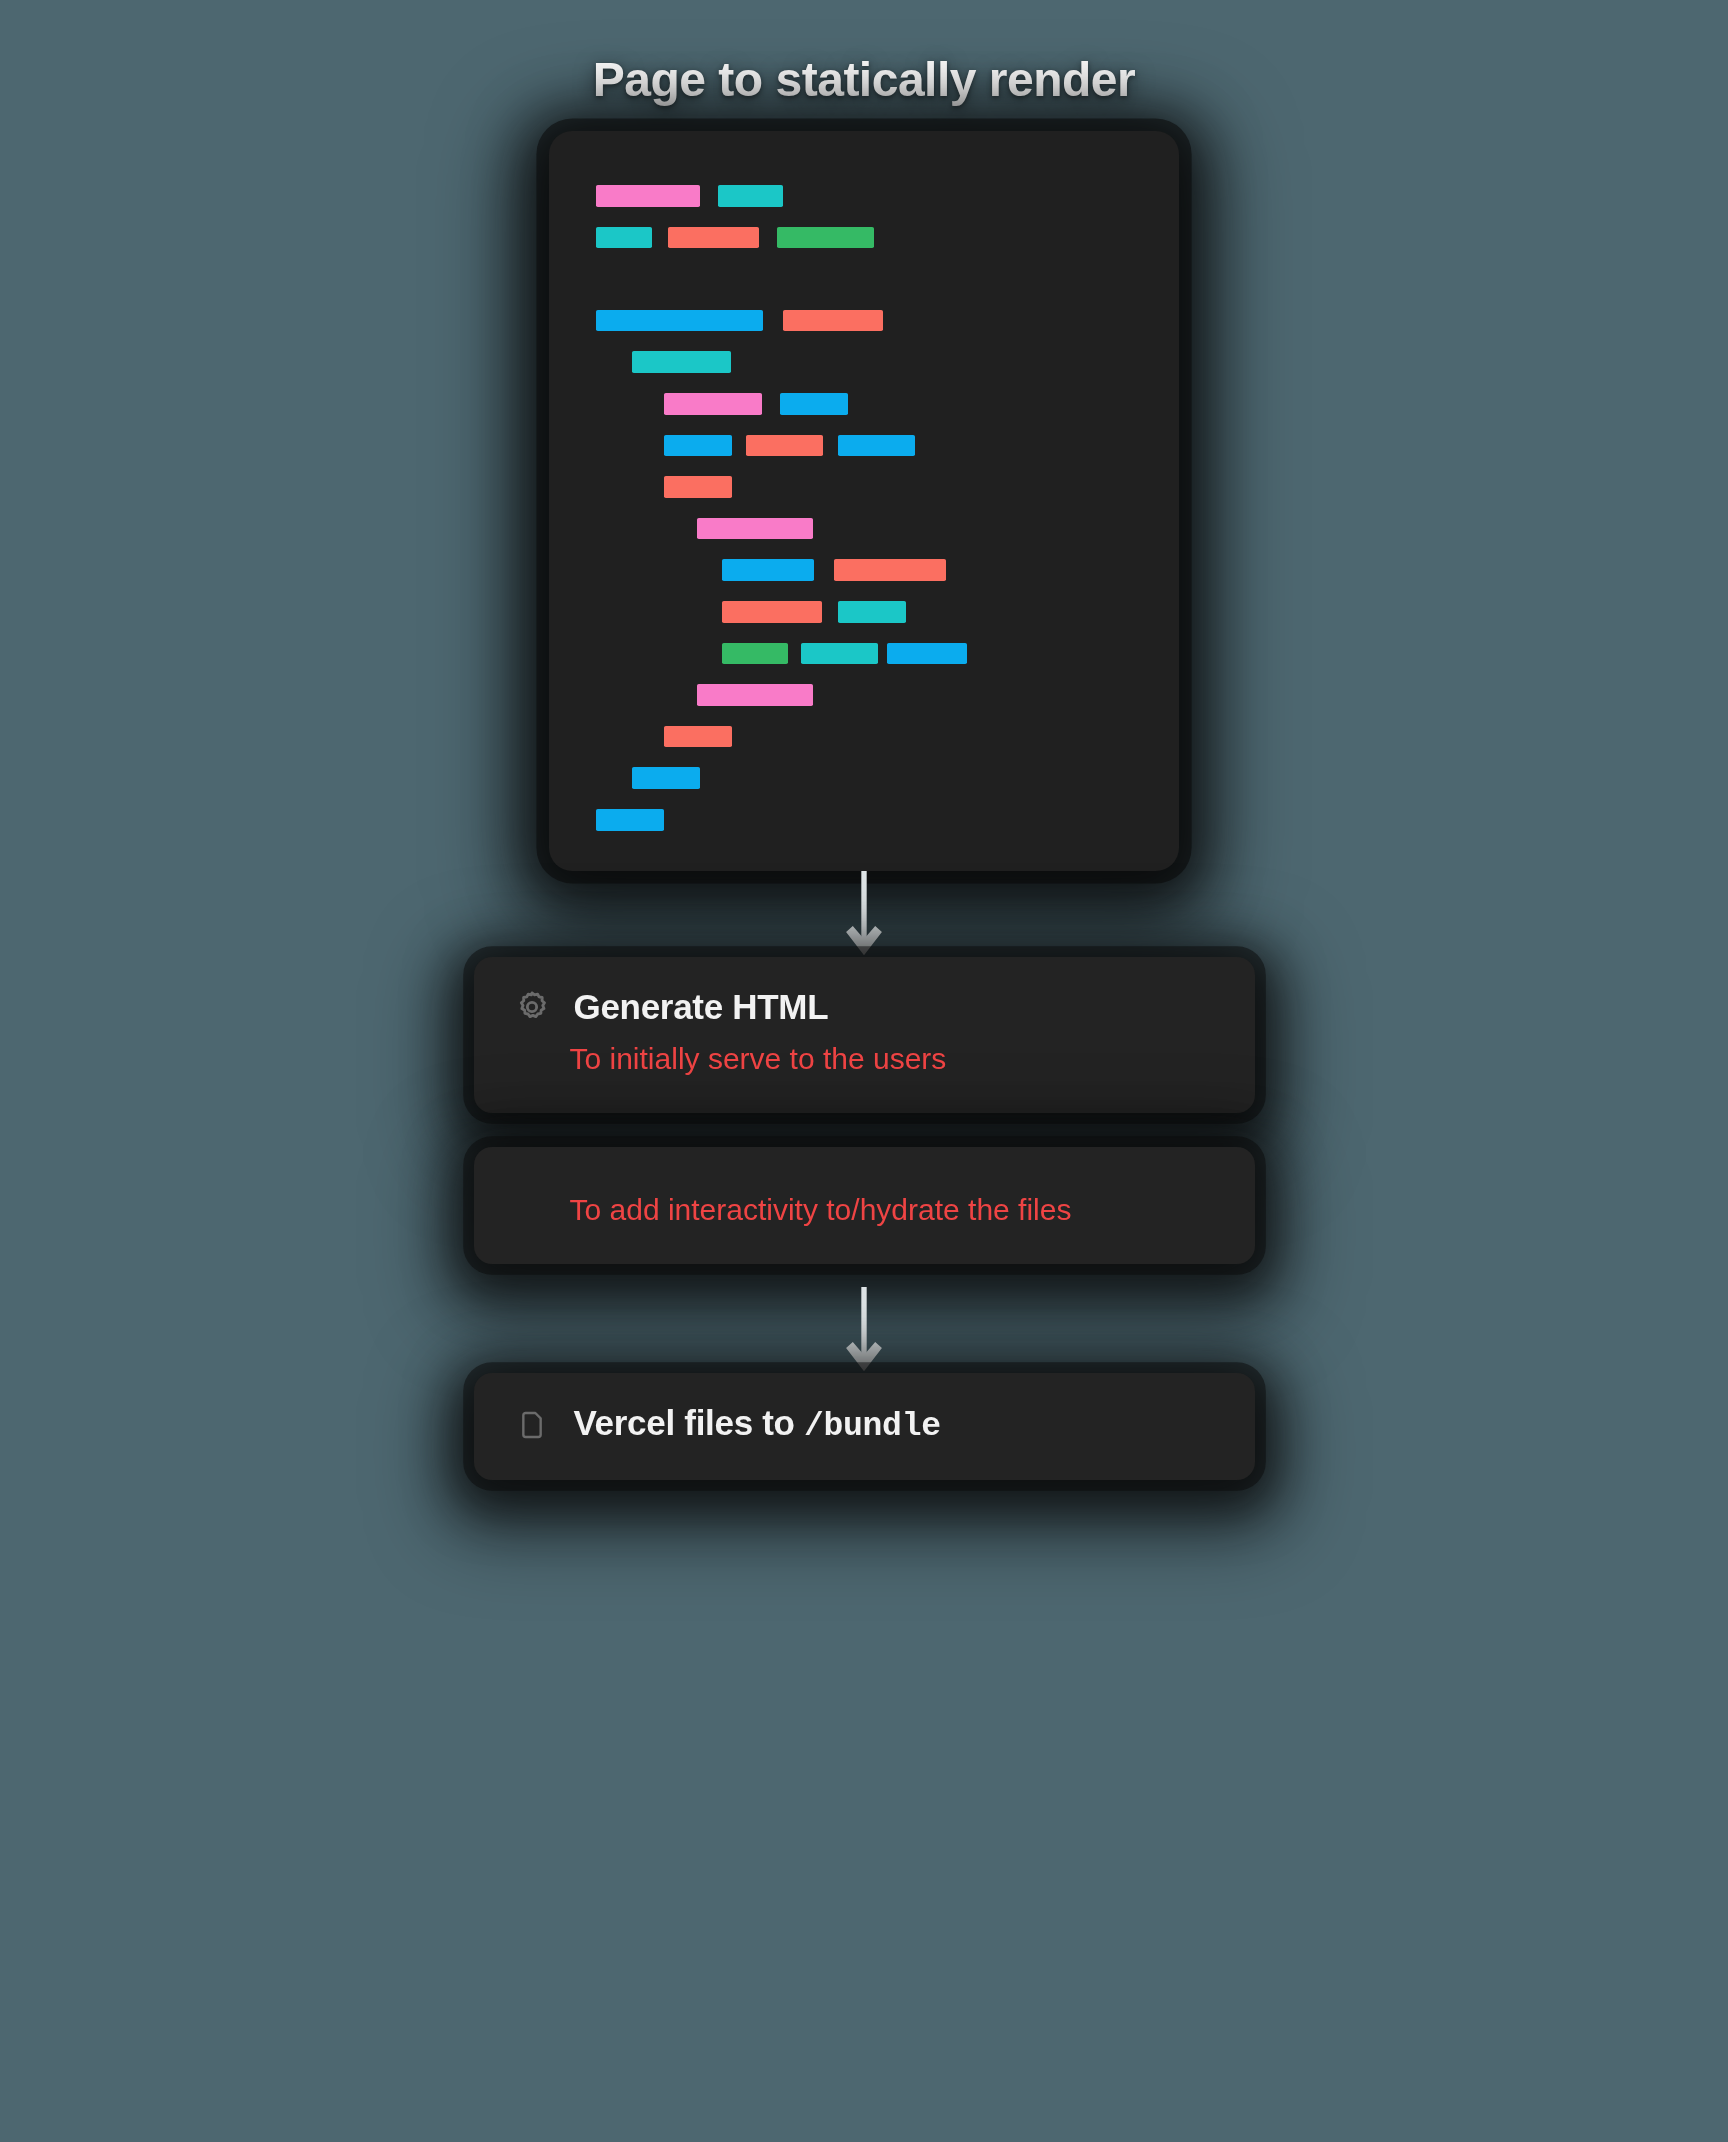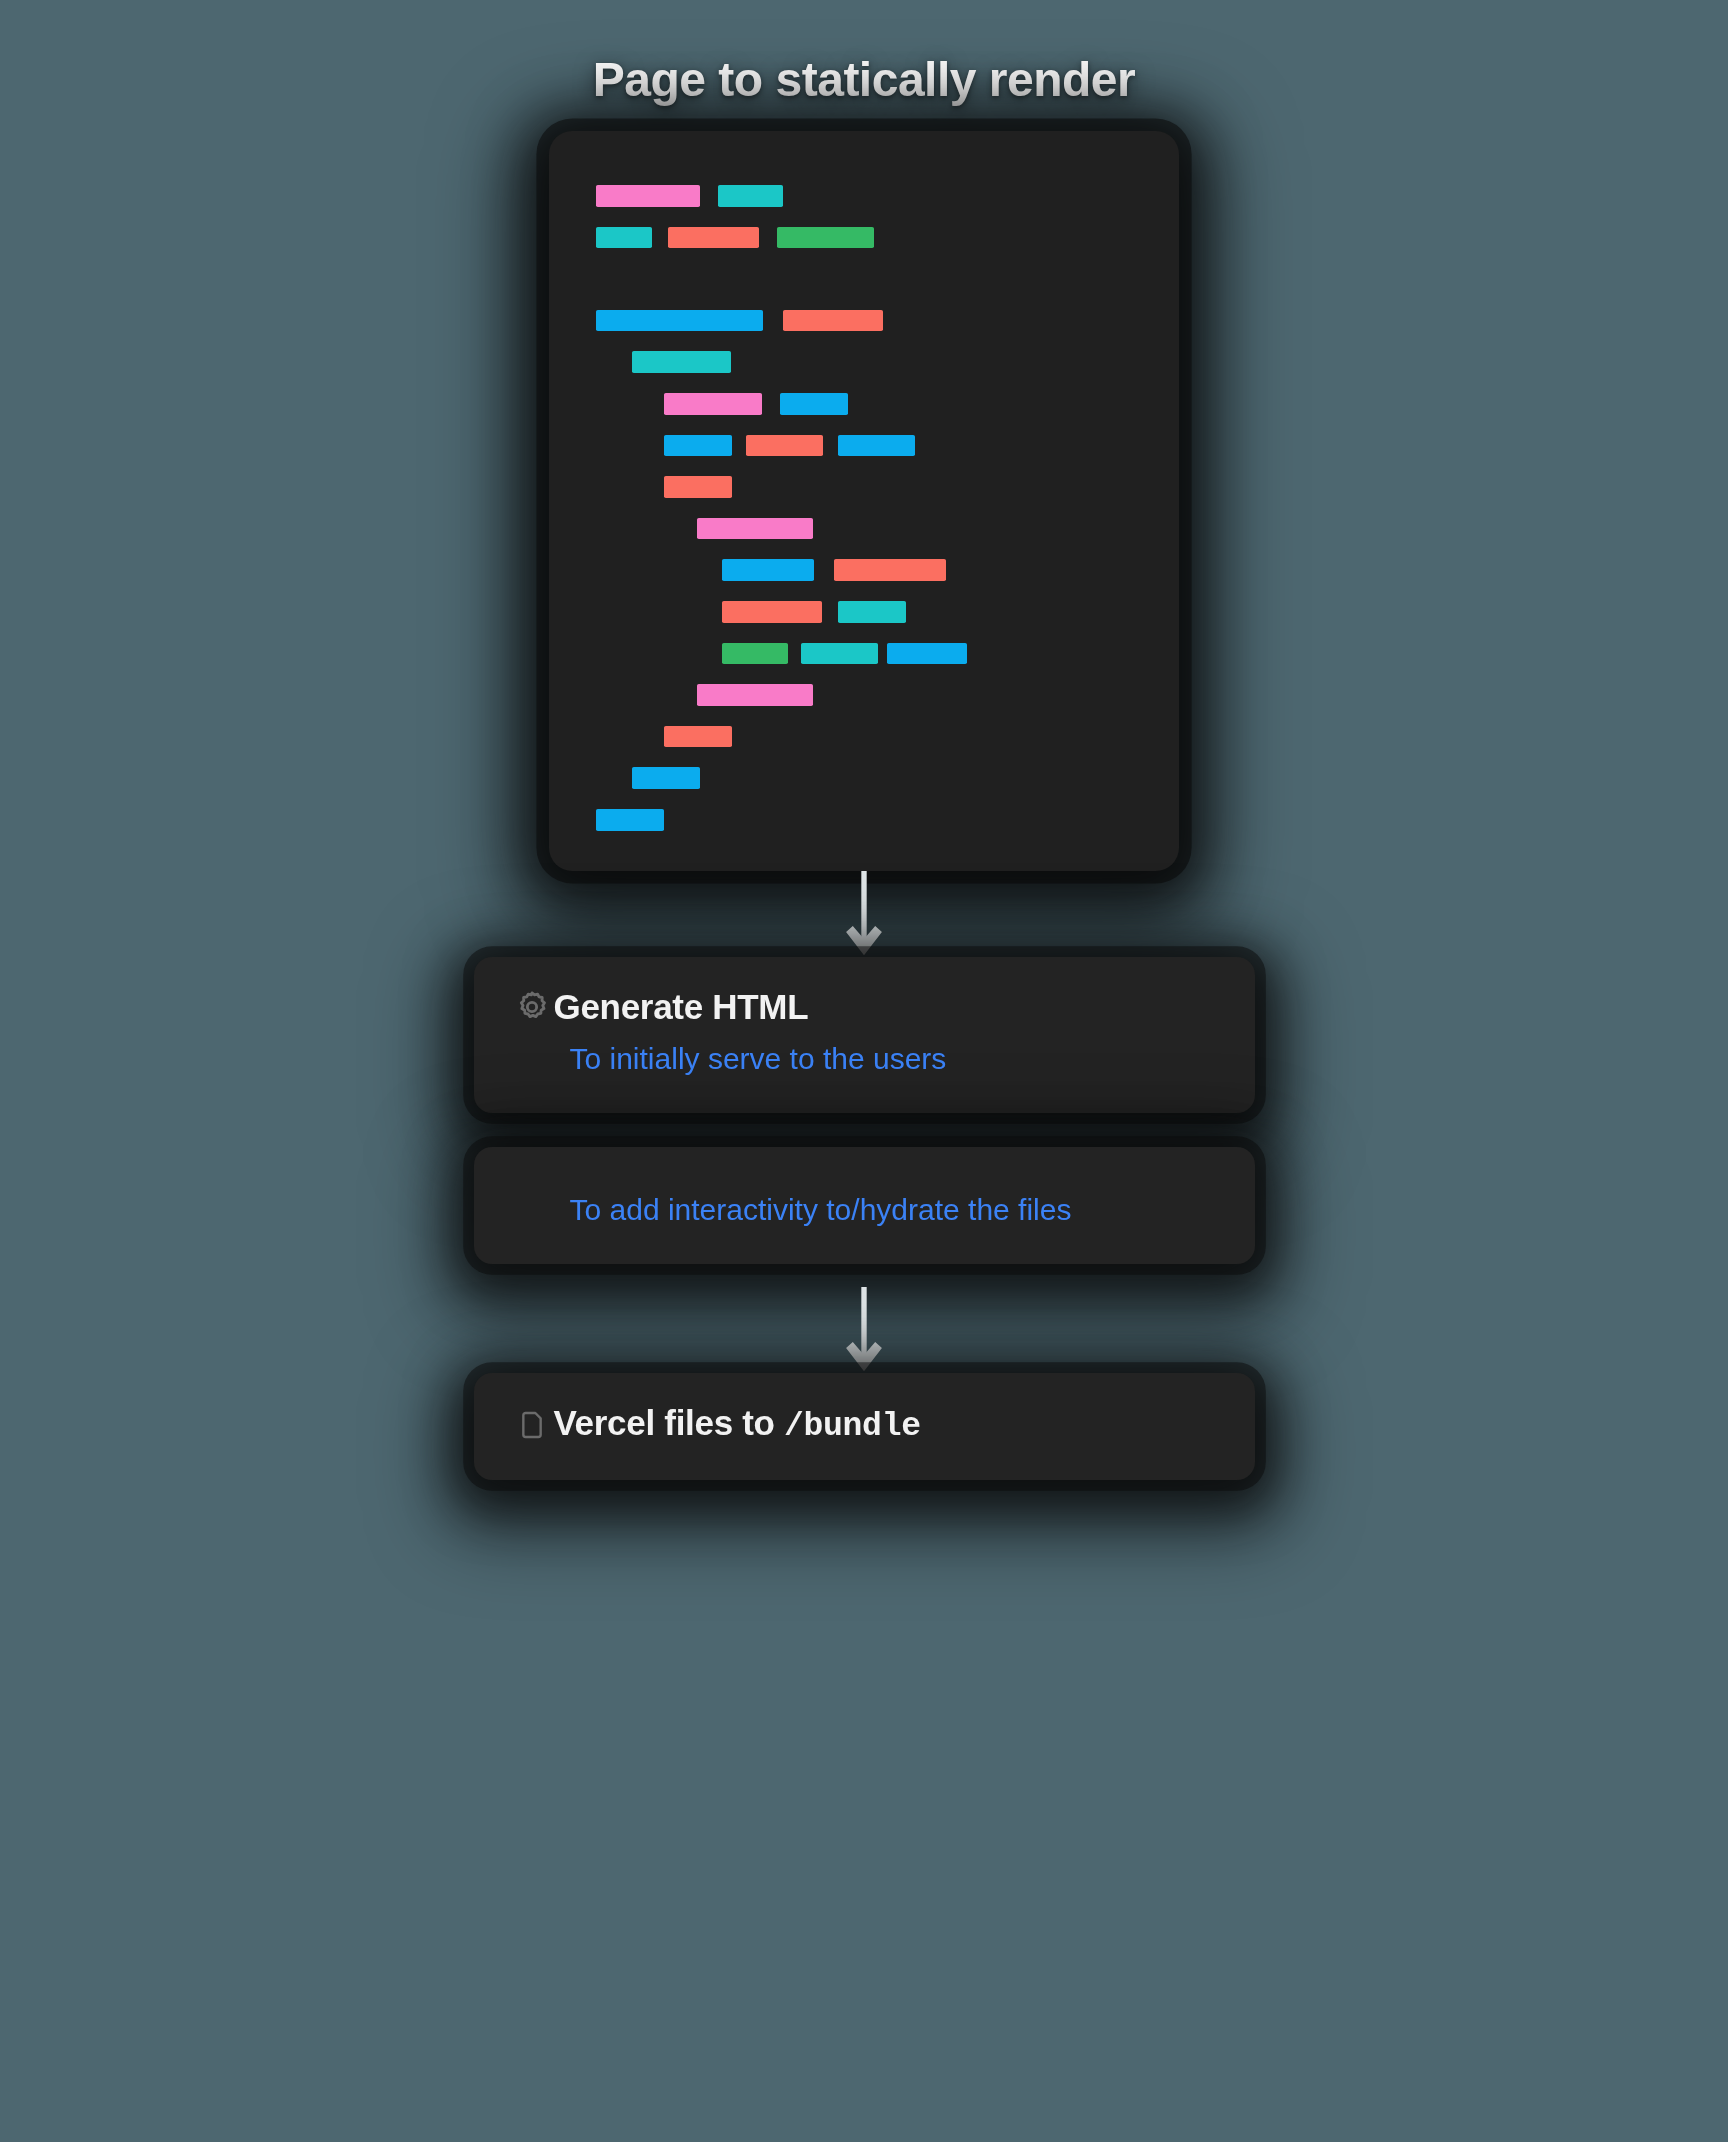--- a/index.html
+++ b/index.html
@@ -84,21 +84,21 @@
     box-shadow:
       0 0 0 10.8px rgba(10,10,10,0.5),
       0 10.8px 47px 20px rgba(8,8,8,0.7),
       0 23.4px 72px 31px rgba(6,6,6,0.5);
     padding: 31px 40px 34px 40px;
     box-sizing: border-box;
   }
   .card-head {
     display: flex;
     align-items: center;
-    gap: 4px;
+    gap: 24px;
   }
   .card-icon {
     width: 36px;
     height: 36px;
     flex: 0 0 36px;
     display: flex;
     align-items: center;
     justify-content: center;
     color: #6b6b6b;
   }
@@ -111,21 +111,21 @@
   }
   .card-title .mono {
     font-family: "Liberation Mono", "DejaVu Sans Mono", monospace;
     font-weight: bold;
     font-size: 33px;
   }
   .card-sub {
     margin-left: 56px;
     margin-top: 12.6px;
     font-size: 30px;
-    color: #3b82f6;
+    color: #ef4444;
     line-height: 1.32;
     max-width: 585px;
   }
 
   .card-gap { height: 34px; }
   .group-gap-top { margin-top: 23.4px; }
 </style>
 </head>
 <body>
 

